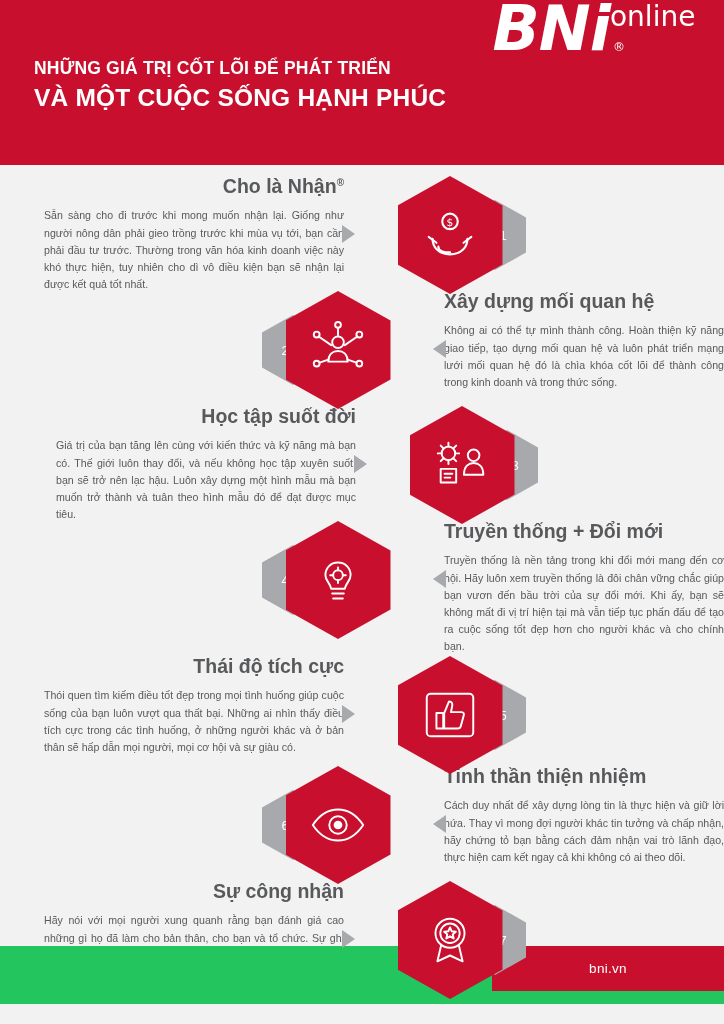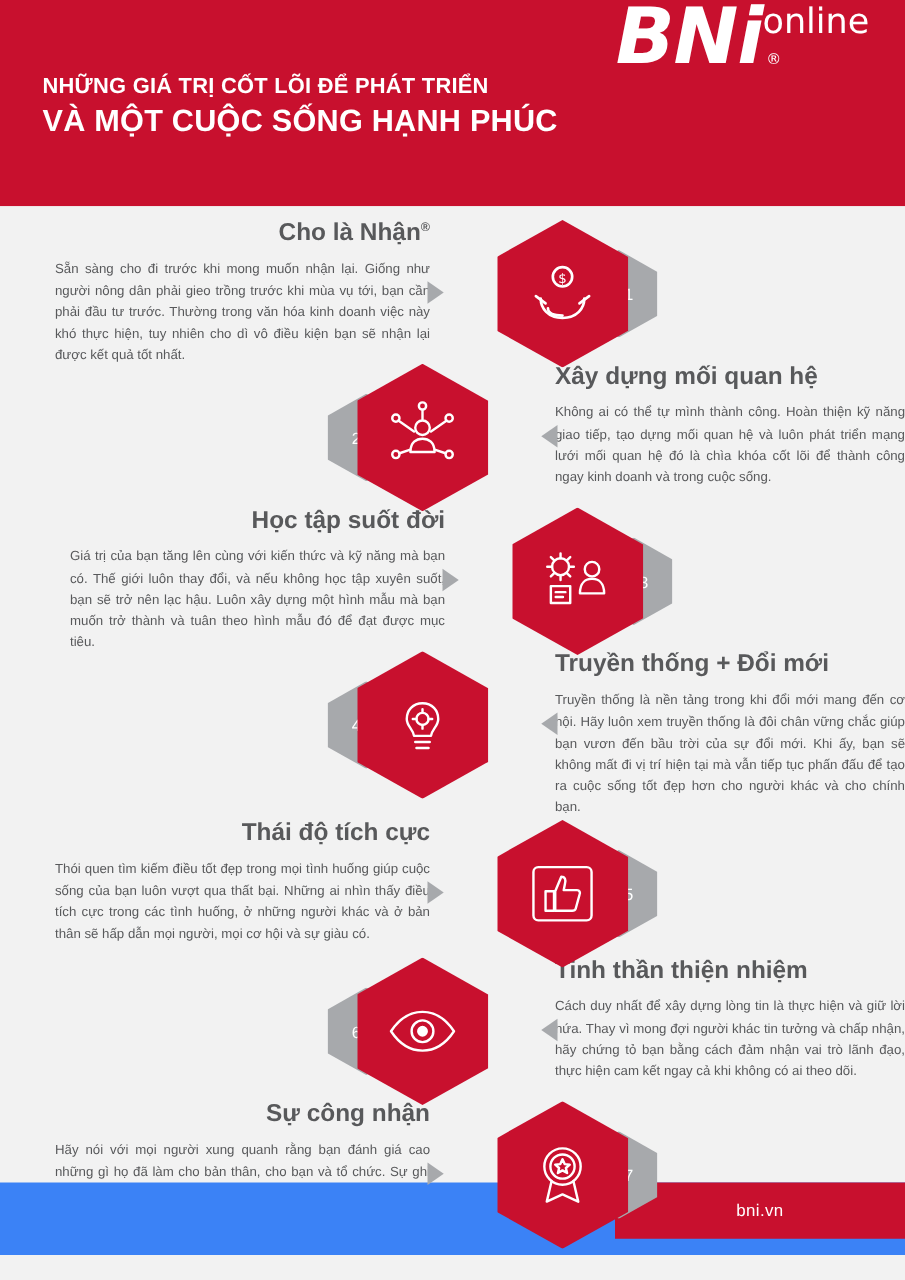--- a/index.html
+++ b/index.html
@@ -166,21 +166,21 @@
   }
 
   .hex-icon { width: 62px; height: 62px; }
   .hex-icon svg { width: 100%; height: 100%; display: block; }
 
   
   .footer {
     position: absolute;
     left: 0; bottom: 0;
     width: 724px; height: 58px;
-    background: #3b82f6;
+    background: #22c55e;
   }
   .footer-bar {
     position: absolute;
     right: 0; top: 0;
     width: 232px; height: 45px;
     background: #c8102e;
     color: #ffffff;
     display: flex;
     align-items: center;
     justify-content: center;
@@ -249,21 +249,21 @@
               <circle cx="10" cy="46" r="3"></circle>
               <circle cx="54" cy="46" r="3"></circle>
               <circle cx="32" cy="6" r="3"></circle>
               <path d="M12 18 L25 27 M52 18 L39 27 M13 45 L22 42 M51 45 L42 42 M32 9 L32 17"></path>
             </svg>
           </div>
         </div>
       </div>
       <div class="txt-block txt-right" style="margin-left:16px;">
         <div class="item-title"><span>Xây dựng mối quan hệ</span></div>
-        <div class="item-body">Không ai có thể tự mình thành công. Hoàn thiện kỹ năng giao tiếp, tạo dựng mối quan hệ và luôn phát triển mạng lưới mối quan hệ đó là chìa khóa cốt lõi để thành công ngay kinh doanh và trong cuộc sống.</div>
+        <div class="item-body">Không ai có thể tự mình thành công. Hoàn thiện kỹ năng giao tiếp, tạo dựng mối quan hệ và luôn phát triển mạng lưới mối quan hệ đó là chìa khóa cốt lõi để thành công trong kinh doanh và trong thức sống.</div>
       </div>
     </div>
 
     <div class="row" style="top:240px; left:12px;">
       <div class="txt-block txt-left" style="margin-left:44px;">
         <div class="item-title"><span>Học tập suốt đời</span></div>
         <div class="item-body">Giá trị của bạn tăng lên cùng với kiến thức và kỹ năng mà bạn có. Thế giới luôn thay đổi, và nếu không học tập xuyên suốt, bạn sẽ trở nên lạc hậu. Luôn xây dựng một hình mẫu mà bạn muốn trở thành và tuân theo hình mẫu đó để đạt được mục tiêu.</div>
       </div>
       <div class="hex-group" style="margin-left:16px;">
         <div class="arrow to-right"></div>

